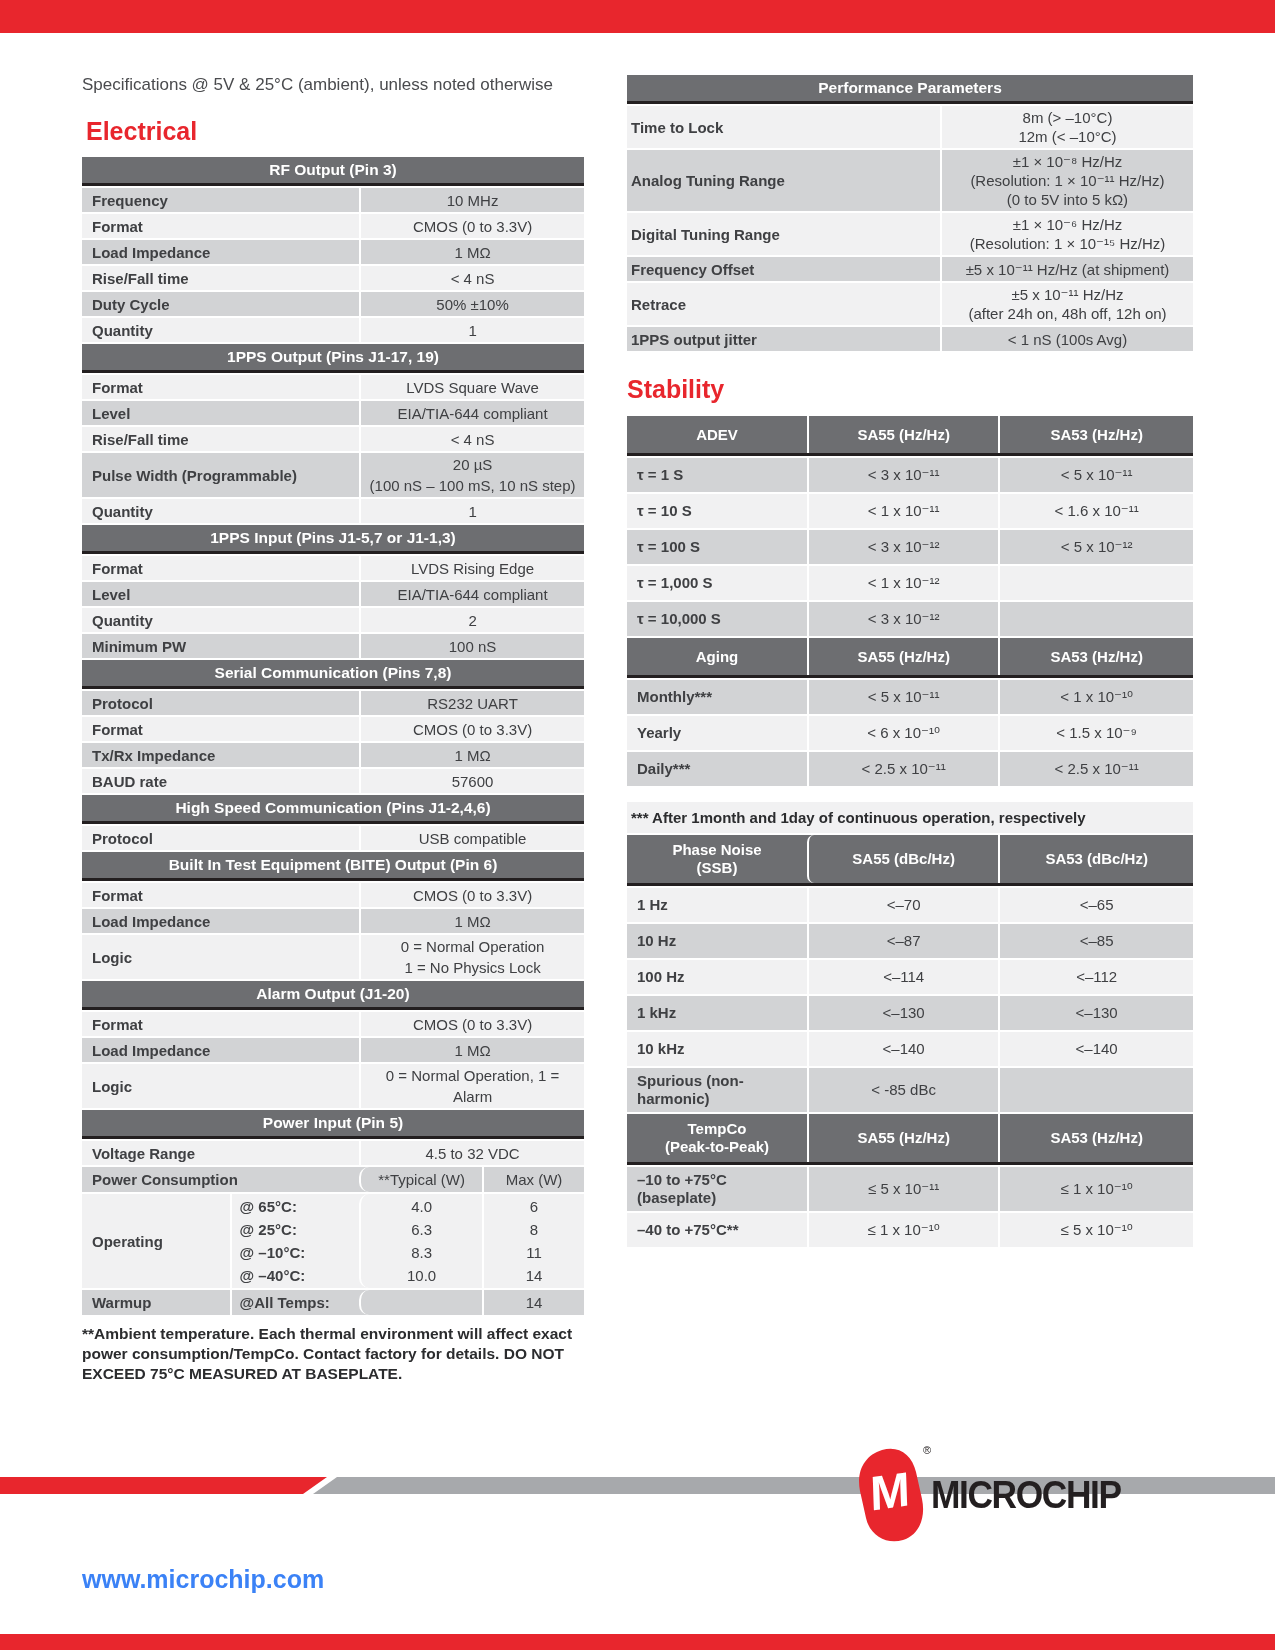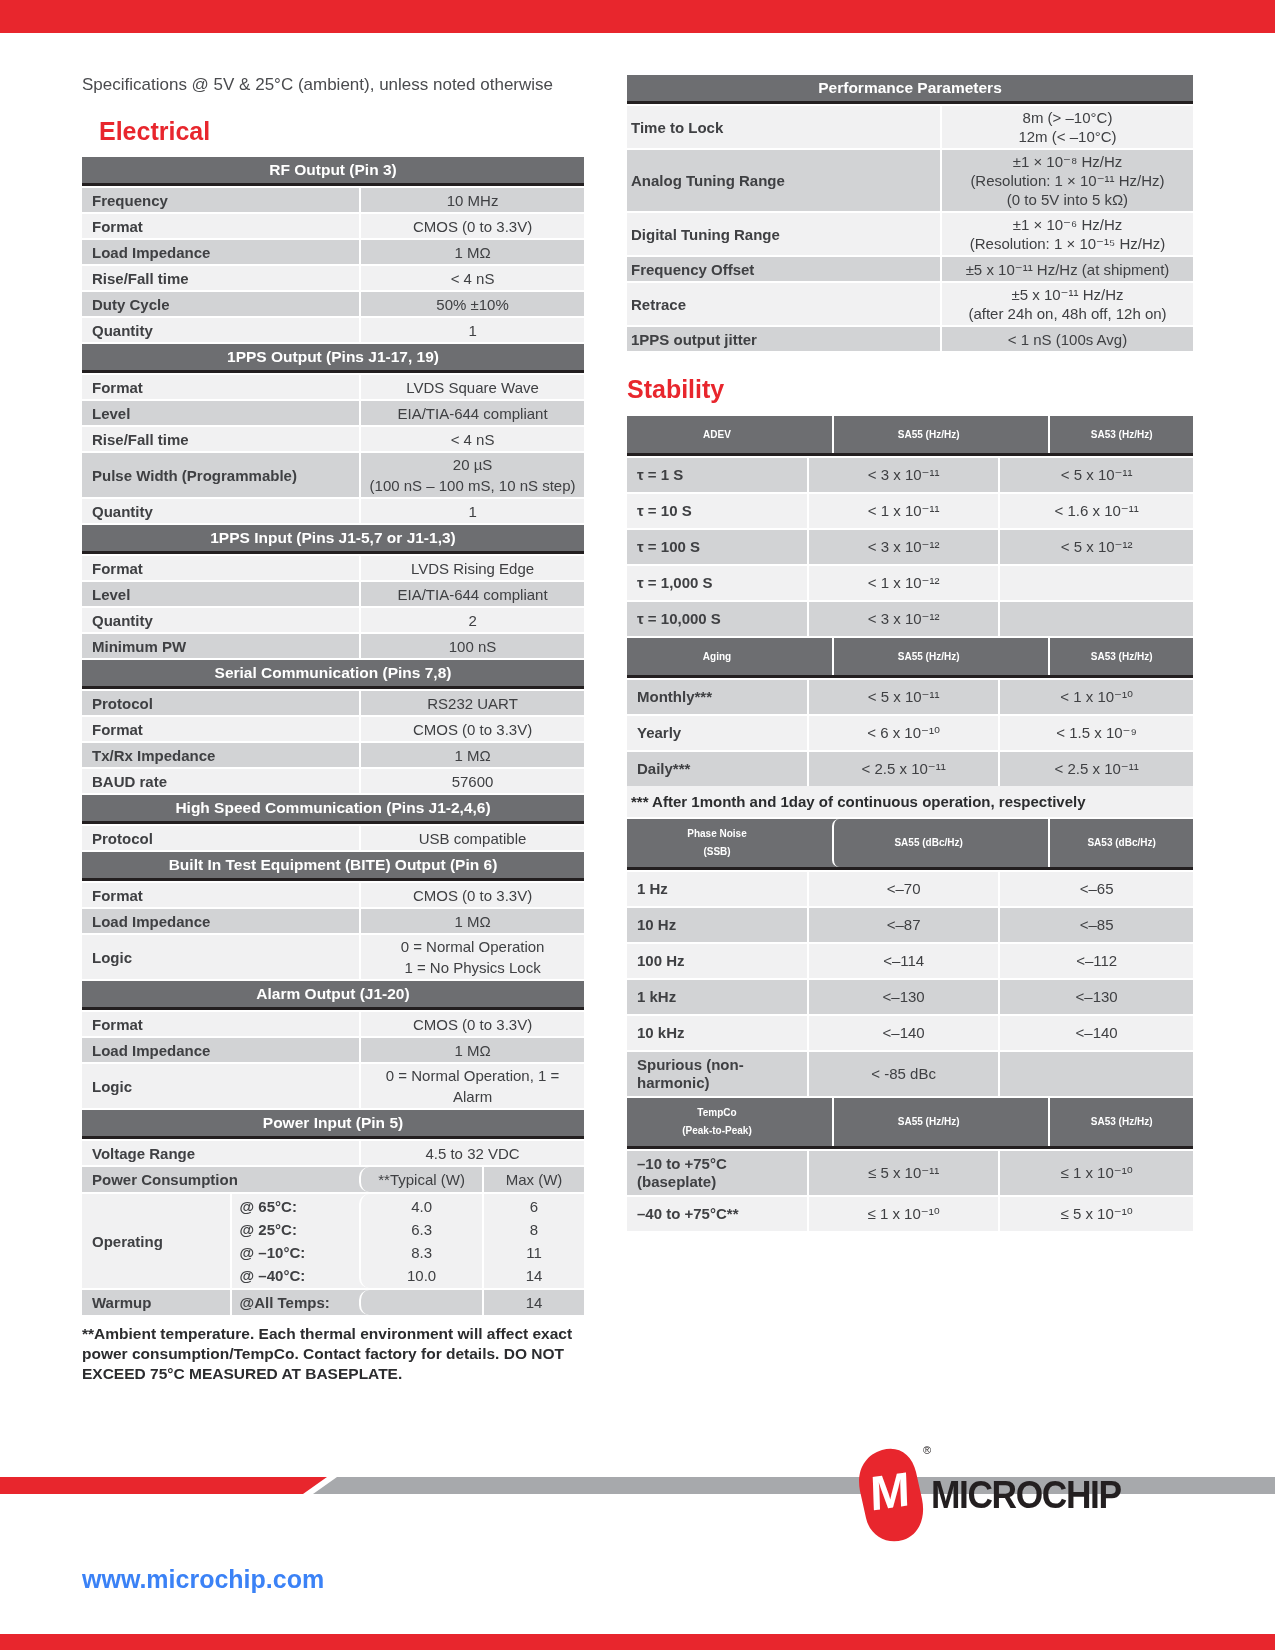--- a/index.html
+++ b/index.html
@@ -14,21 +14,21 @@
     overflow:hidden;
   }
   .topbar{position:absolute;top:0;left:0;width:1275px;height:33px;background:var(--red);}
   .bottombar{position:absolute;bottom:0;left:0;width:1275px;height:16px;background:var(--red);}
 
   .content{position:absolute;top:75px;left:82px;display:flex;gap:43px;align-items:flex-start;}
   .col-left{width:502px;}
   .col-right{width:566px;}
 
   .spec-note{font-size:17px;color:#4A4B4E;margin:0 0 24px 0;}
-  .red-heading{color:var(--red);font-size:25px;font-weight:bold;margin:0 0 13px 17px;line-height:1;}
+  .red-heading{color:var(--red);font-size:25px;font-weight:bold;margin:0 0 13px 4px;line-height:1;}
   .red-heading.stab{margin:26px 0 14px 0;}
 
   
   .sec-header{
     background:var(--hdr);color:#fff;font-weight:bold;font-size:15.5px;
     display:flex;align-items:center;justify-content:center;text-align:center;
     min-height:29px;border-bottom:3px solid var(--dark);margin-top:2px;
   }
   .sec-header:first-child{margin-top:0;}
   .spec-row{display:flex;margin-top:2px;min-height:24px;font-size:15px;line-height:21px;}
@@ -45,31 +45,31 @@
 
   .foot-note{margin-top:9px;font-size:15.5px;font-weight:bold;color:#2B2C2E;line-height:20px;}
 
   
   .perf-row{display:flex;margin-top:2px;min-height:24px;font-size:15px;line-height:19px;}
   .perf-row .cell{padding:2px 4px;}
   .perf-row .lbl{width:55.3%;}
 
   .stab-header{
     display:flex;margin-top:2px;background:var(--hdr);min-height:40px;
-    border-bottom:3px solid var(--dark);font-size:10px;gap:25px;
+    border-bottom:3px solid var(--dark);font-size:15px;
   }
   .stab-header .cell{color:#fff;font-weight:bold;text-align:center;align-items:center;line-height:18px;padding:6px 4px;white-space:pre-line;}
   .stab-row{display:flex;margin-top:2px;min-height:34px;font-size:15px;}
   .stab-row .cell{line-height:18px;padding:4px;}
   .s1{width:31.8%;}
   .s2{width:33.8%;}
   .s3{flex:1;}
   .stab-row .s1{font-weight:bold;align-items:flex-start;text-align:left;padding-left:10px;white-space:pre-line;}
   .stab-row .s2,.stab-row .s3{text-align:center;align-items:center;}
-  .stab-note{background:var(--rowl);font-weight:bold;font-size:15px;color:#2B2C2E;padding:7px 2px 7px 4px;margin-top:0;}
+  .stab-note{background:var(--rowl);font-weight:bold;font-size:15px;color:#2B2C2E;padding:7px 2px 7px 4px;margin-top:16px;}
 
   
   .stripe{position:absolute;top:1477px;left:0;width:1275px;height:17px;}
   .stripe-red{position:absolute;inset:0;background:var(--red);clip-path:polygon(0 0,327px 0,303px 100%,0 100%);}
   .stripe-gray{position:absolute;inset:0;background:var(--sgray);clip-path:polygon(337px 0,1275px 0,1275px 100%,313px 100%);}
 
   .footer-url{position:absolute;left:82px;top:1565px;font-size:25px;font-weight:bold;color:#3b82f6;}
 
   .logo{position:absolute;left:853px;top:1446px;display:flex;align-items:center;}
   .logo-mark{position:relative;width:74px;height:98px;}

